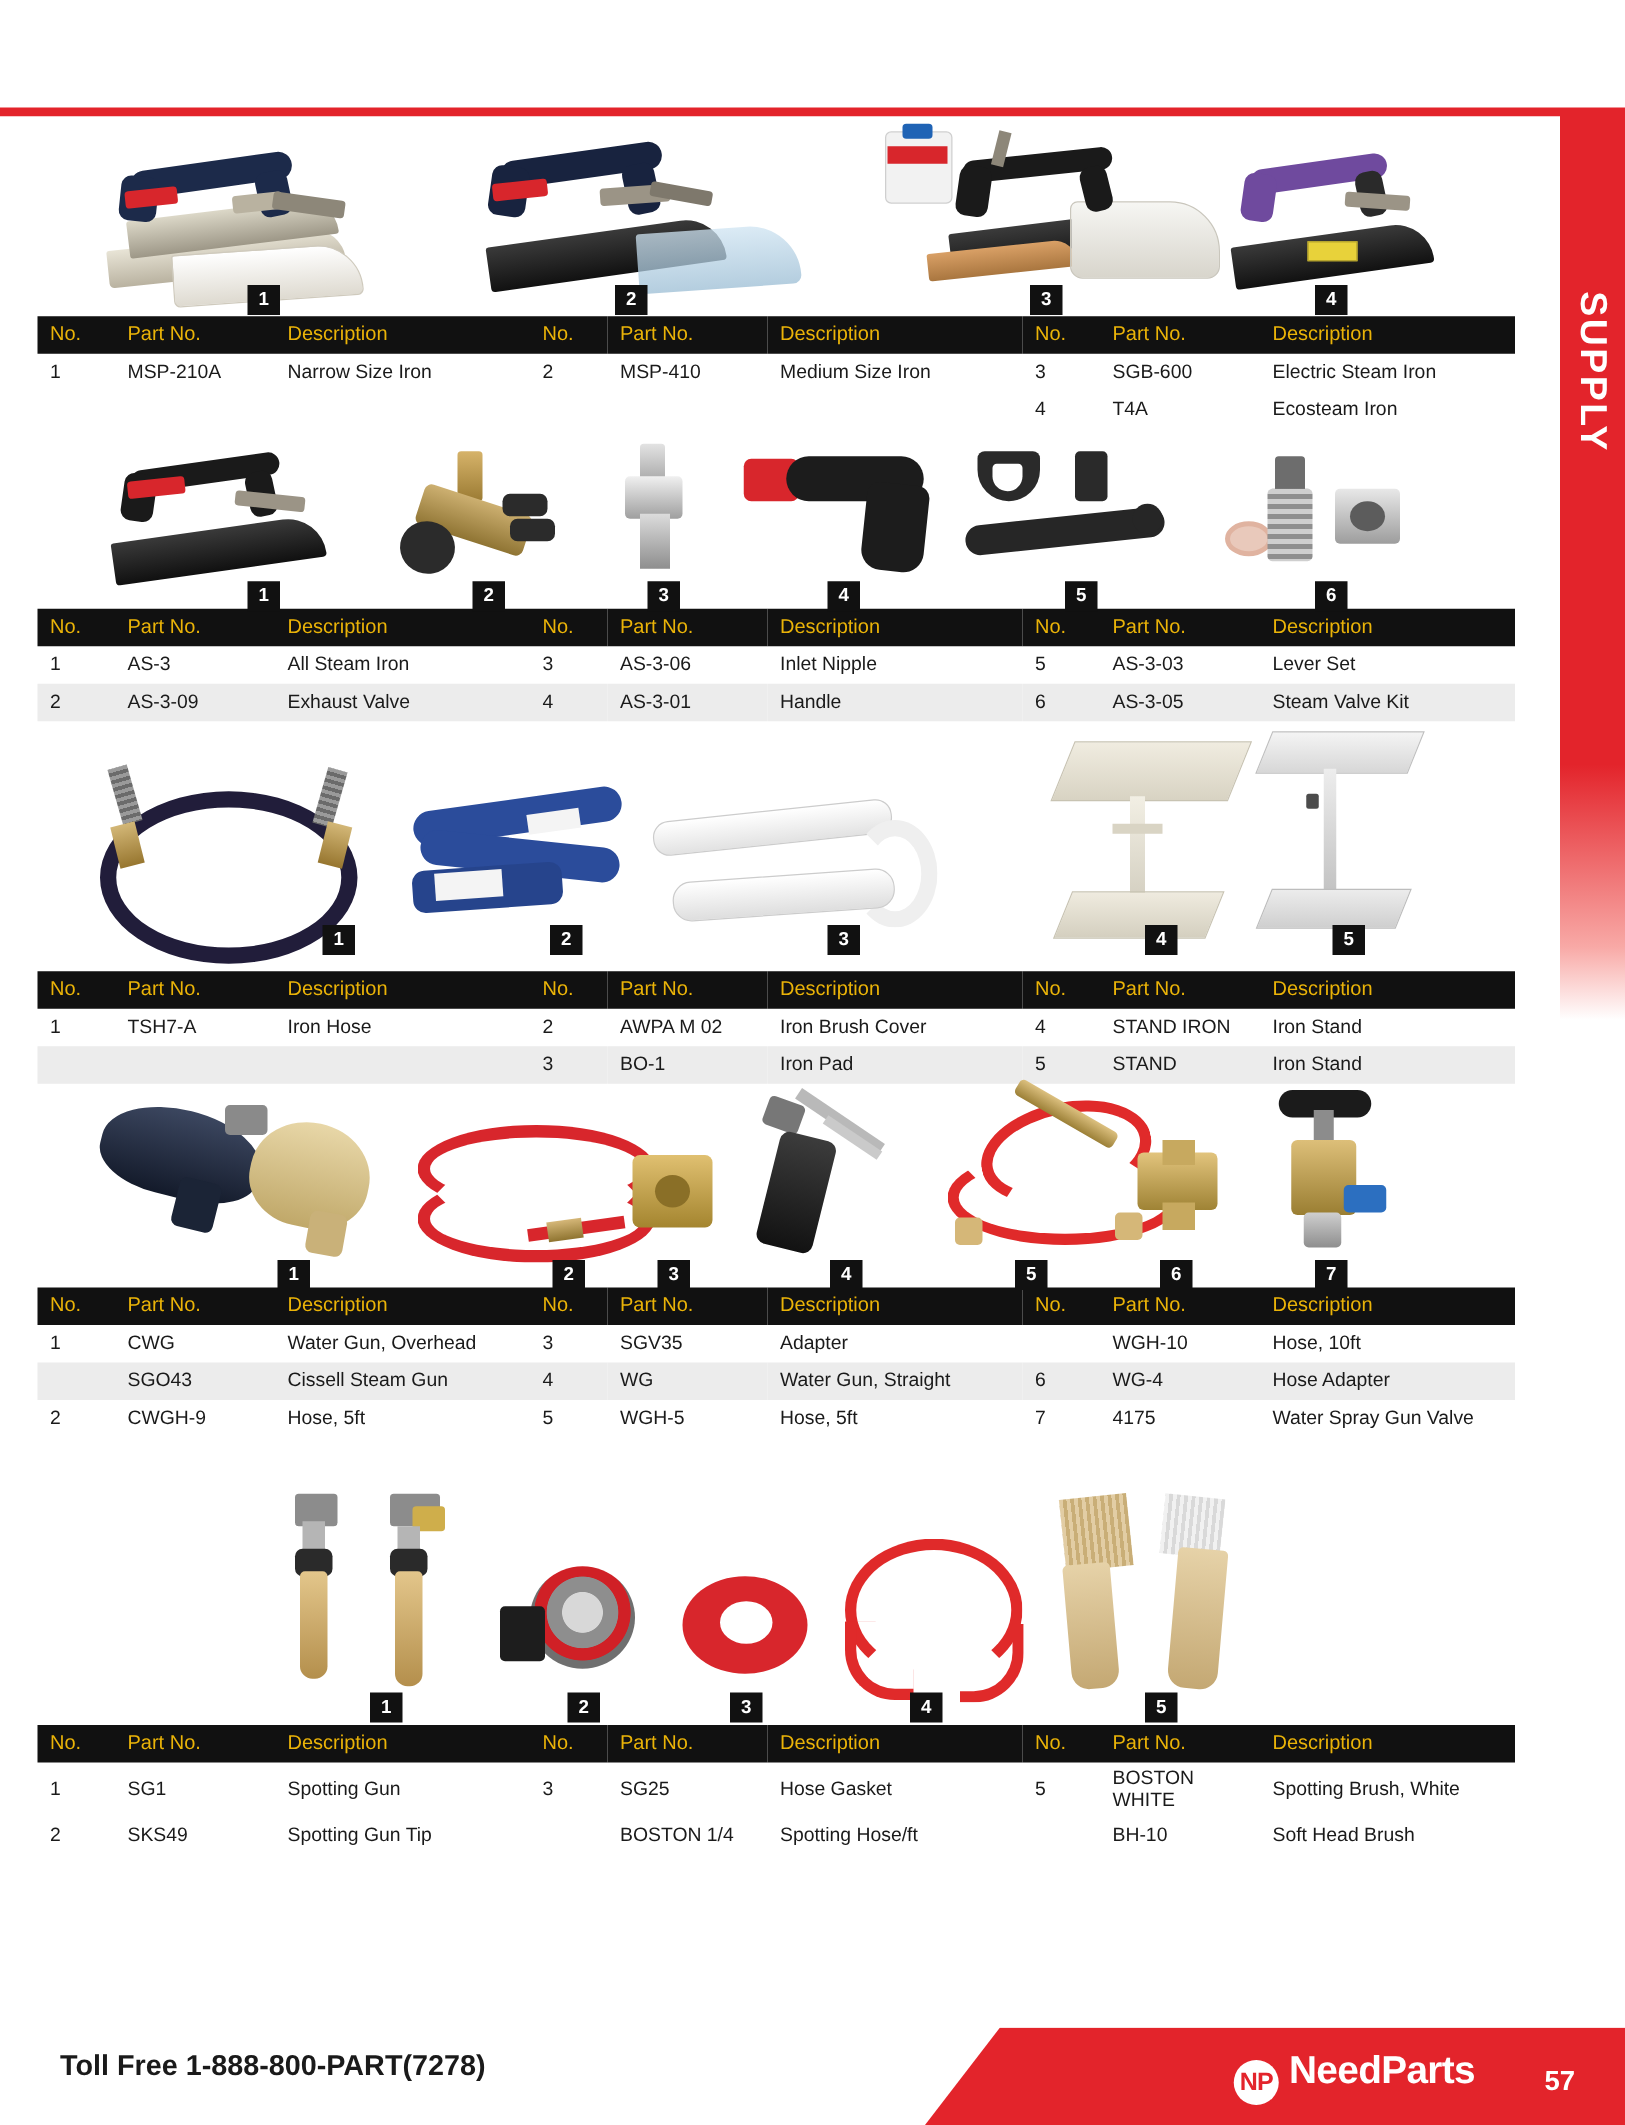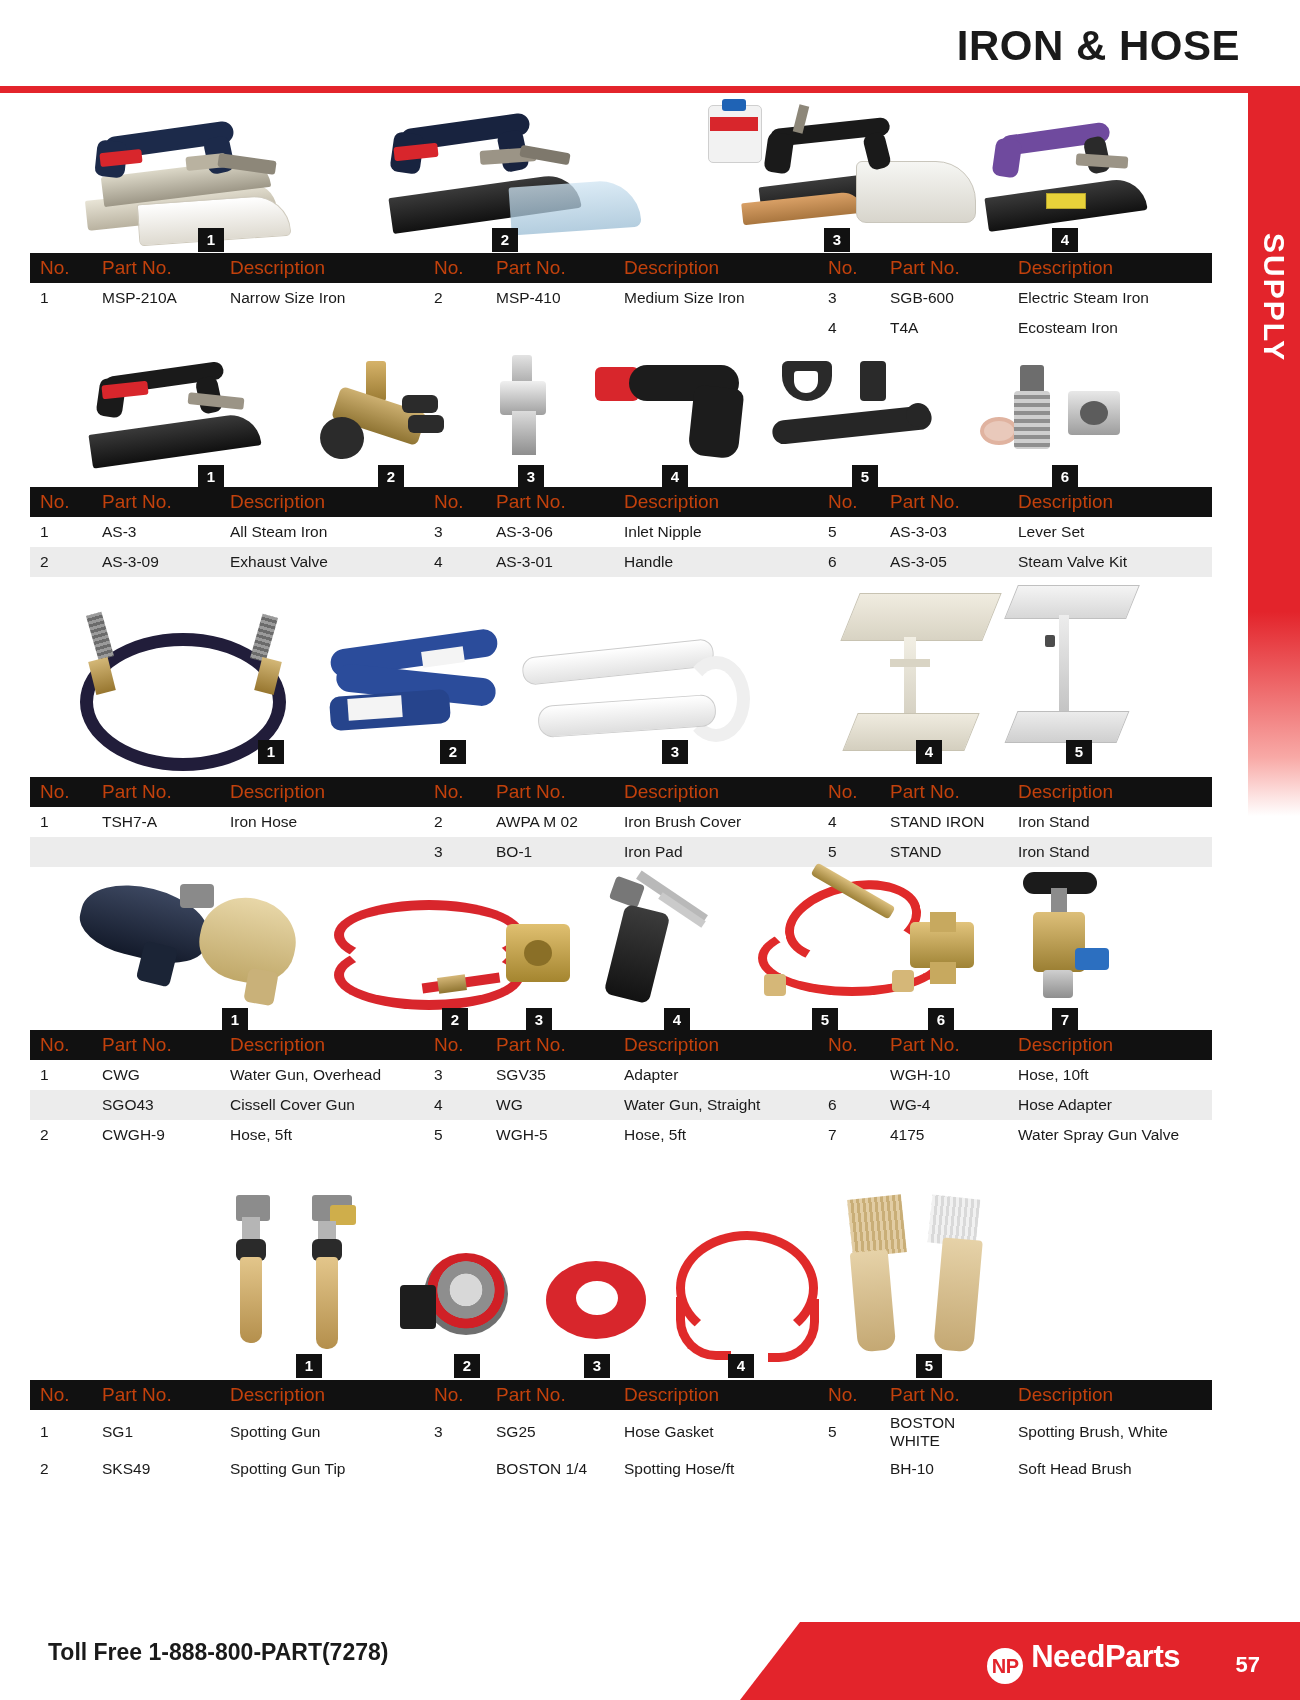--- a/index.html
+++ b/index.html
@@ -88,23 +88,23 @@
 
   
   table.parts {
     border-collapse: collapse;
     width: 1092px;
     table-layout: fixed;
     font-size: 15.5px;
   }
   table.parts thead th {
     background: #111111;
-    color: #c2410c;
+    color: #eab308;
     font-weight: normal;
-    font-size: 19px;
+    font-size: 16px;
     text-align: left;
     padding: 4px 0 4px 10px;
     height: 22px;
   }
   table.parts td {
     padding: 4px 0 4px 10px;
     height: 22px;
     color: #1a1a1a;
   }
   table.parts tr.alt td {
@@ -164,21 +164,20 @@
     color: #ffffff;
     font-size: 22px;
     font-weight: bold;
   }
   .shape { position: absolute; }
 </style>
 </head>
 <body>
 
 <div class="page-header">
-  <div class="page-title">IRON &amp; HOSE</div>
   <div class="header-rule"></div>
 </div>
 
 <div class="side-tab">
   <div class="side-tab-label">SUPPLY</div>
 </div>
 
 <div class="section" style="top:95px;">
   <div class="photo-strip" style="height:158px;">
 
@@ -537,21 +536,21 @@
         <td>3</td>
         <td class="partno">SGV35</td>
         <td>Adapter</td>
         <td></td>
         <td class="partno">WGH-10</td>
         <td>Hose, 10ft</td>
       </tr>
       <tr class="alt">
         <td></td>
         <td class="partno">SGO43</td>
-        <td>Cissell Cover Gun</td>
+        <td>Cissell Steam Gun</td>
         <td>4</td>
         <td class="partno">WG</td>
         <td>Water Gun, Straight</td>
         <td>6</td>
         <td class="partno">WG-4</td>
         <td>Hose Adapter</td>
       </tr>
       <tr>
         <td>2</td>
         <td class="partno">CWGH-9</td>

